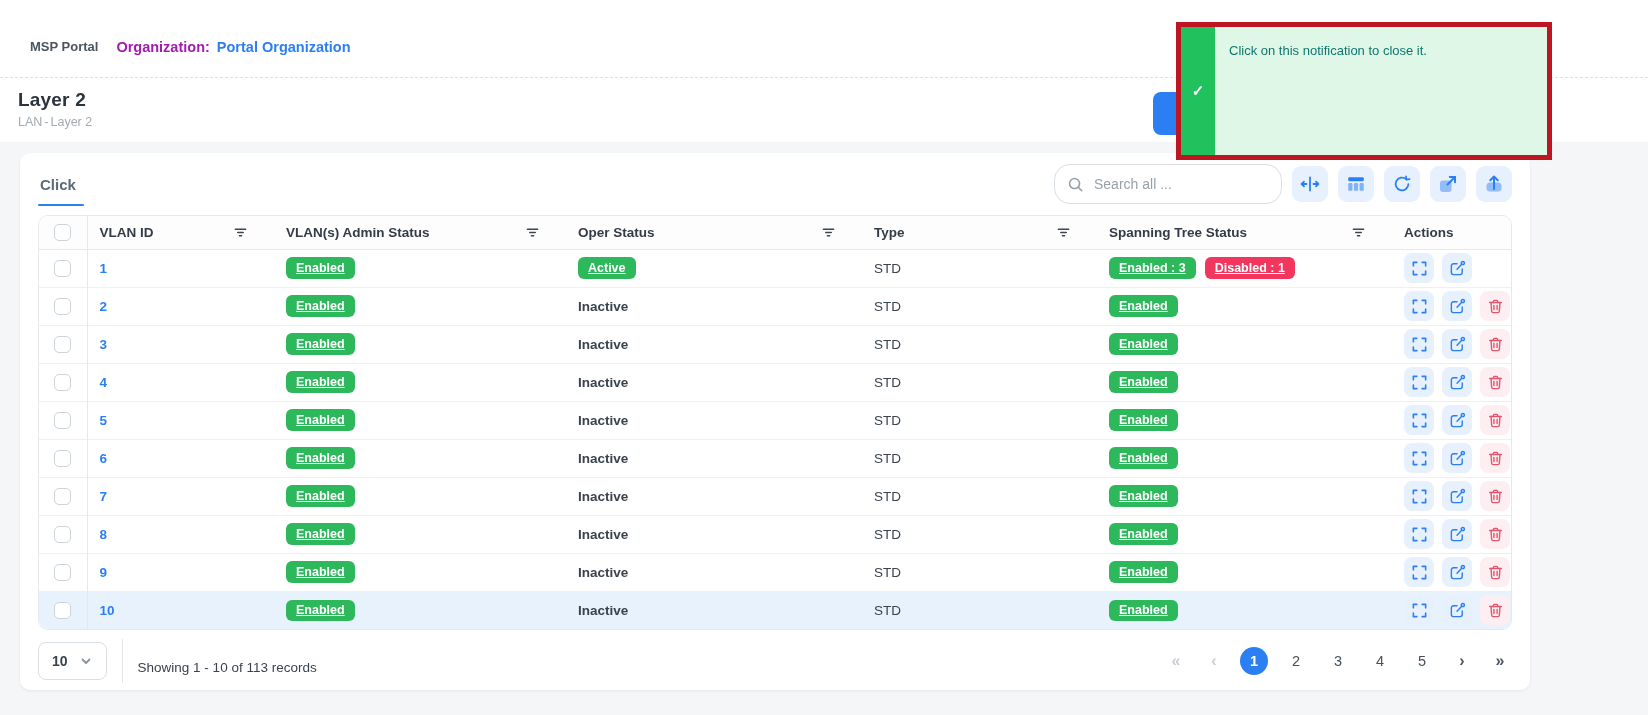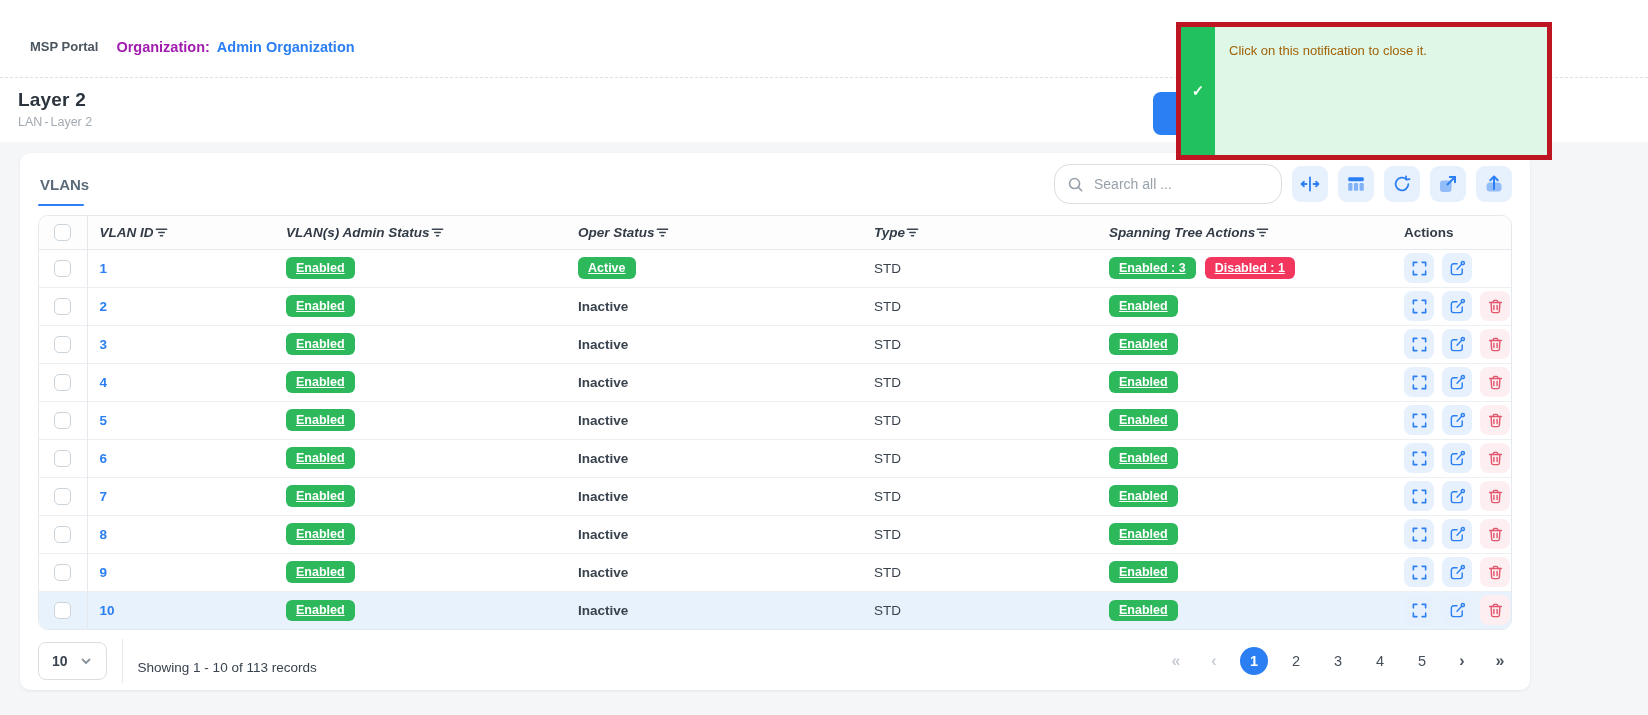--- a/index.html
+++ b/index.html
@@ -30,40 +30,40 @@
     position:absolute; top:22px; right:96px; width:376px; height:138px;
     border:5px solid var(--toast-border,#bd1522); background:var(--toast-bg,#dff7e6);
     display:flex; z-index:50; cursor:pointer;
   }
   .toast-strip {
     width:34px; flex:none; background:var(--toast-green,#21c25e); color:#fff;
     display:flex; align-items:center; justify-content:center; font-size:15px; font-weight:700;
   }
   .toast-body { padding:10px 14px 8px; }
   .toast-msg { margin:0; font-size:13.5px; line-height:20px; color:#3e4b59; font-weight:500; }
-  .toast-hint { margin:6px 0 0; font-size:13px; color:#a16207; }
+  .toast-hint { margin:6px 0 0; font-size:13px; color:#0f766e; }
 
   .card {
     position:relative; margin:11px 20px 0; width:1510px; height:537px;
     background:#fff; border-radius:10px; box-shadow:0 1px 3px rgba(20,30,40,.07);
   }
   .card-top { display:flex; align-items:center; justify-content:space-between; height:62px; padding:0 18px; }
   .tab { position:relative; height:100%; display:flex; align-items:center; padding:0 2px; color:#5b6b79; font-size:15px; font-weight:600; cursor:pointer; }
   .tab.active::after { content:""; position:absolute; left:0; bottom:9px; width:46px; height:2.5px; background:var(--accent-blue,#2b7ff2); border-radius:2px; }
   .top-right { display:flex; align-items:center; gap:10px; }
   .search { display:flex; align-items:center; gap:8px; width:228px; height:40px; border:1px solid #d9dee3; border-radius:16px; padding:0 12px; background:#fff; }
   .search input { border:none; outline:none; flex:1; min-width:0; font-size:14px; color:#39434e; font-family:inherit; background:transparent; }
   .search input::placeholder { color:#98a1aa; }
   .tool-btn { width:36px; height:36px; border:none; border-radius:9px; background:var(--icon-bg-blue,#e7f0fd); color:var(--accent-blue,#2b7ff2); display:flex; align-items:center; justify-content:center; cursor:pointer; padding:0; flex:none; }
 
   .table-wrap { margin:0 18px; border:1px solid #e5e9ed; border-radius:10px; overflow:hidden; }
   table { width:100%; border-collapse:collapse; table-layout:fixed; }
   thead tr { height:33px; background:#fdfdfe; }
   th { font-size:13.5px; font-weight:700; color:#333c46; text-align:left; padding:0 0 0 12px; border-bottom:1px solid #e5e9ed; }
-  .th-inner { display:flex; align-items:center; padding-right:26px;font-style:italic; }
+  .th-inner { display:flex; align-items:center; justify-content:space-between; padding-right:26px; }
   .filter-btn { display:flex; align-items:center; cursor:pointer; }
   tbody tr { height:38px; border-bottom:1px solid #edf0f3; background:#fff; }
   tbody tr:last-child { border-bottom:none; }
   tbody tr.highlighted { background:#e8f2fc; }
   td { padding:0 12px; font-size:13.5px; color:#39434e; vertical-align:middle; }
   td.check-col, th.check-col { border-right:1px solid #e5e9ed; text-align:center; padding:0; }
   .checkbox { display:inline-block; width:17px; height:17px; border:1.5px solid #ccd3d9; border-radius:5px; background:#fff; vertical-align:middle; cursor:pointer; }
   .vlan-link { color:var(--accent-blue,#2b7ff2); font-weight:600; cursor:pointer; text-decoration:none; }
   .badge { display:inline-block; padding:4.5px 10px; border-radius:6px; color:#fff; font-size:12.5px; font-weight:700; line-height:1; white-space:nowrap;text-decoration:underline; }
   .badge.green { background:var(--badge-green,#2eb85c); }
@@ -88,21 +88,21 @@
   .pg.nav.disabled { color:#c9ced4; cursor:default; }
 </style>
 </head>
 <body>
 
 <div class="white-top">
   <header class="topbar">
     <span class="brand">MSP Portal</span>
     <span class="org">
       <span class="org-label">Organization:</span>
-      <a class="org-link">Admin Organization</a>
+      <a class="org-link">Portal Organization</a>
     </span>
   </header>
   <div class="title-row">
     <h1>Layer 2</h1>
     <div class="breadcrumb">
       <span>LAN</span>
       <span>-</span>
       <span>Layer 2</span>
     </div>
   </div>
@@ -115,21 +115,21 @@
     <span>✓</span>
   </div>
   <div class="toast-body">
     <p class="toast-hint">Click on this notification to close it.</p>
   </div>
 </div>
 
 <main class="card">
   <div class="card-top">
     <div class="tab active">
-      <span>VLANs</span>
+      <span>Click</span>
     </div>
     <div class="top-right">
       <div class="search">
         <svg width="17" height="17" viewBox="0 0 18 18" fill="none" stroke="#97a0a9" stroke-width="1.7" stroke-linecap="round">
             <circle cx="8" cy="8" r="5.3"></circle>
             <path d="M12 12l3.6 3.6"></path>
           </svg>
         <input value="" placeholder="Search all ..." style="">
       </div>
       <button class="tool-btn">
@@ -229,21 +229,21 @@
                   <svg width="15" height="15" viewBox="0 0 16 16" fill="none" stroke="#3c4652" stroke-width="1.5" stroke-linecap="round">
                     <path d="M2.5 4.5h11"></path>
                     <path d="M5 8h6"></path>
                     <path d="M6.8 11.5h2.4"></path>
                   </svg>
                 </span>
               </div>
             </th>
           <th>
               <div class="th-inner">
-                <span>Spanning Tree Actions</span>
+                <span>Spanning Tree Status</span>
                 <span class="filter-btn">
                   <svg width="15" height="15" viewBox="0 0 16 16" fill="none" stroke="#3c4652" stroke-width="1.5" stroke-linecap="round">
                     <path d="M2.5 4.5h11"></path>
                     <path d="M5 8h6"></path>
                     <path d="M6.8 11.5h2.4"></path>
                   </svg>
                 </span>
               </div>
             </th>
           <th><span>Actions</span></th>

